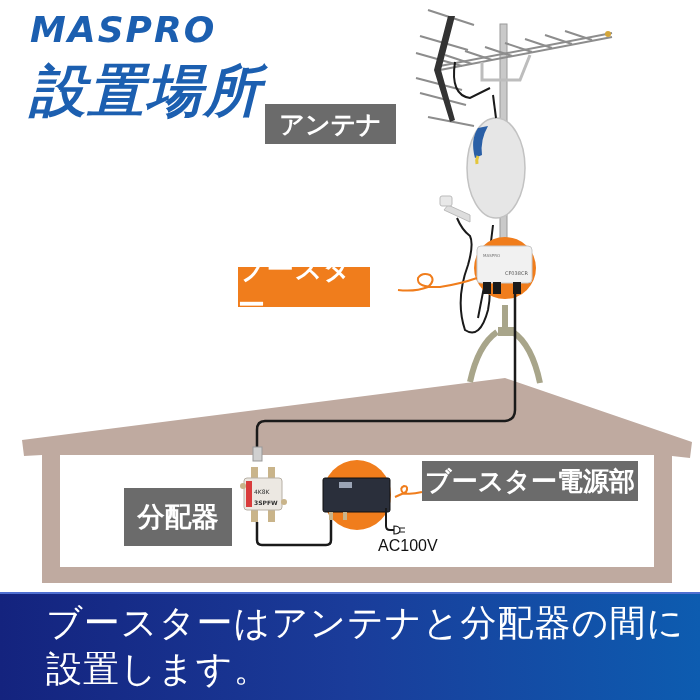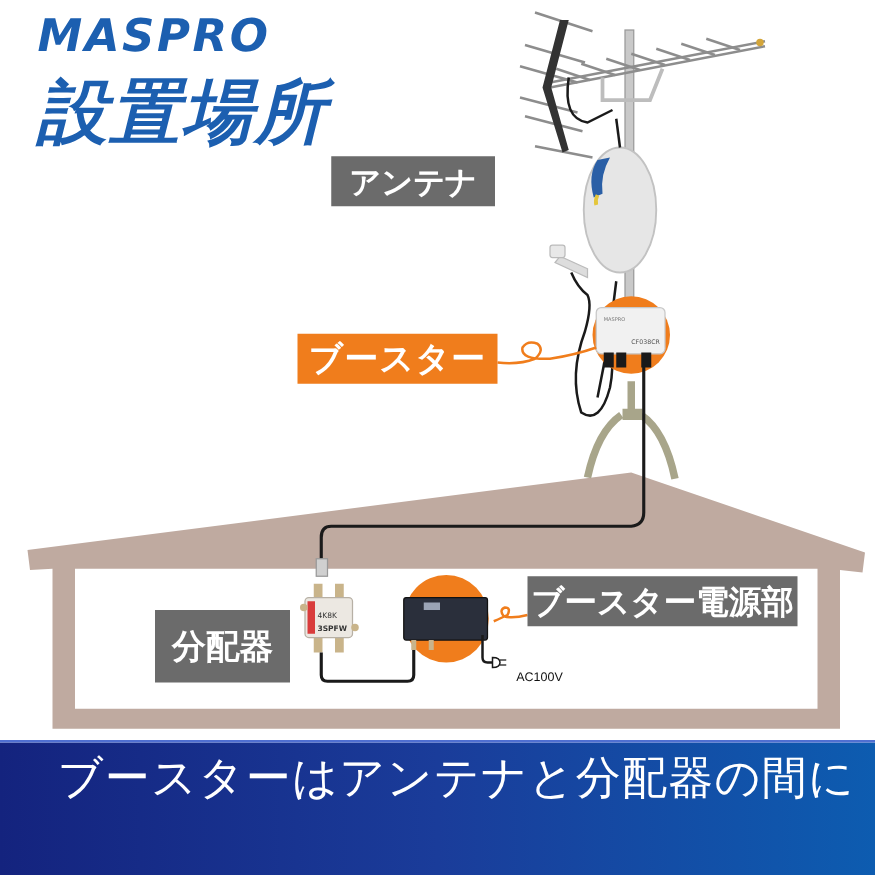--- a/index.html
+++ b/index.html
@@ -20,28 +20,27 @@
     }
     .label-gray {
       background: #6b6b6b; color: #ffffff; font-weight: bold;
       display: flex; align-items: center; justify-content: center;
       box-sizing: border-box;
     }
     .label-orange {
       background: #f07d1c; color: #ffffff; font-weight: bold;
       display: flex; align-items: center; justify-content: center;
     }
-    .antenna-label { left: 265px; top: 125px; width: 131px; height: 40px; font-size: 25px; }
-    .booster-label { left: 238px; top: 267px; width: 160px; height: 40px; font-size: 27px; letter-spacing: 1px; }
+    .antenna-label { left: 265px; top: 104px; width: 131px; height: 40px; font-size: 25px; }
+    .booster-label { left: 238px; top: 267px; width: 132px; height: 40px; font-size: 27px; letter-spacing: 1px; }
     .splitter-label { left: 124px; top: 488px; width: 108px; height: 58px; font-size: 27px; }
     .power-label { left: 422px; top: 461px; width: 216px; height: 40px; font-size: 26px; text-align: right; }
     .ac-label {
-      left: 378px; top: 537px; font-size: 10px; color: #111111;
+      left: 378px; top: 537px; font-size: 16px; color: #111111;
       font-family: "Liberation Sans", sans-serif;
-      margin-left: 35px;
     }
     .banner {
       left: 0; top: 592px; width: 700px; height: 108px;
       background: linear-gradient(90deg, #14237e 0%, #1a3c9a 50%, #0d5cb0 100%);
       border-top: 2px solid #4f6fd1;
       box-sizing: border-box;
     }
     .banner-text {
       left: 46px; top: 600px; width: 640px; color: #ffffff;
       font-size: 36px; line-height: 46px; letter-spacing: 1px;
@@ -152,13 +151,14 @@
 
 <div class="abs label-gray antenna-label">アンテナ</div>
 <div class="abs label-orange booster-label">ブースター</div>
 <div class="abs label-gray splitter-label">分配器</div>
 <div class="abs label-gray power-label">ブースター電源部</div>
 <div class="abs ac-label">AC100V</div>
 
 <div class="abs banner"></div>
 <div class="abs banner-text">
   <div>ブースターはアンテナと分配器の間に</div>
+  <div>設置します。</div>
 </div>
 
 </body></html>

